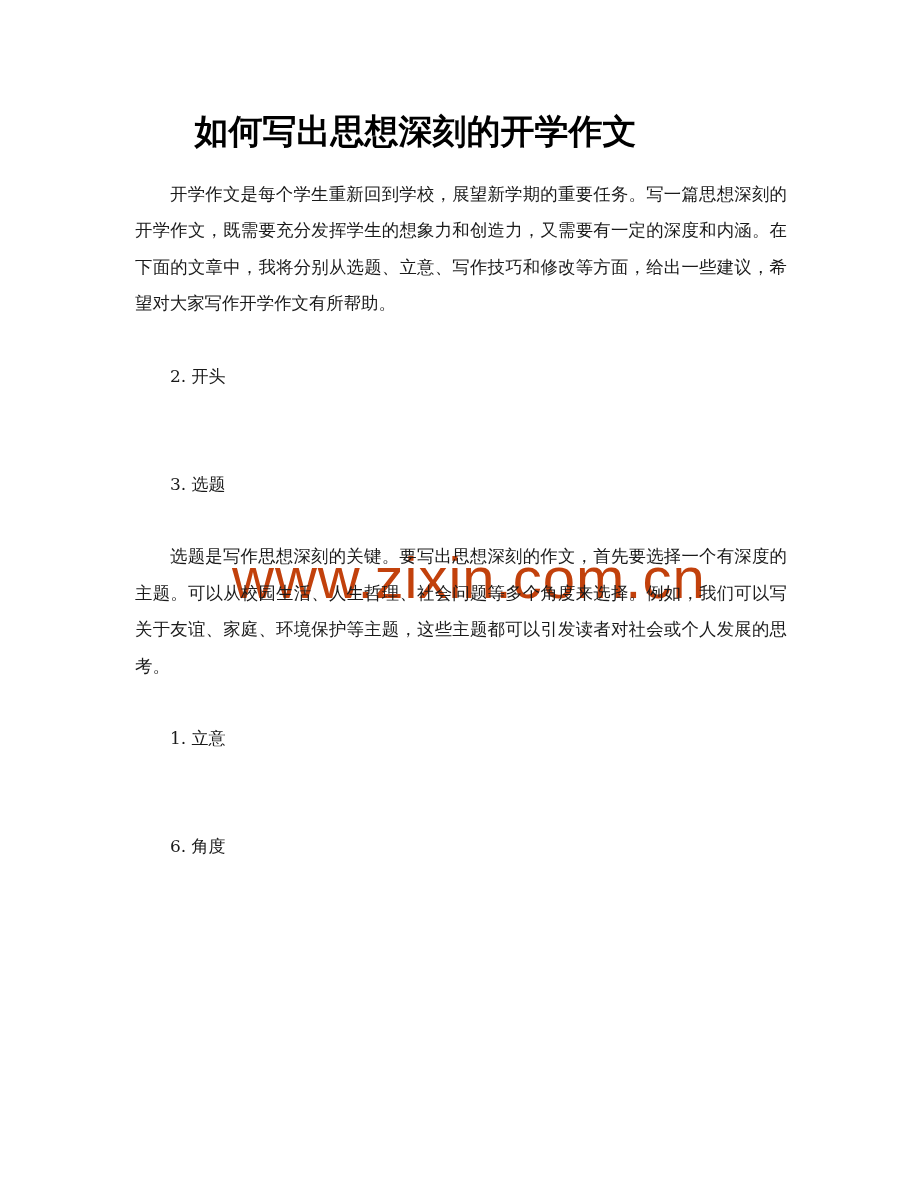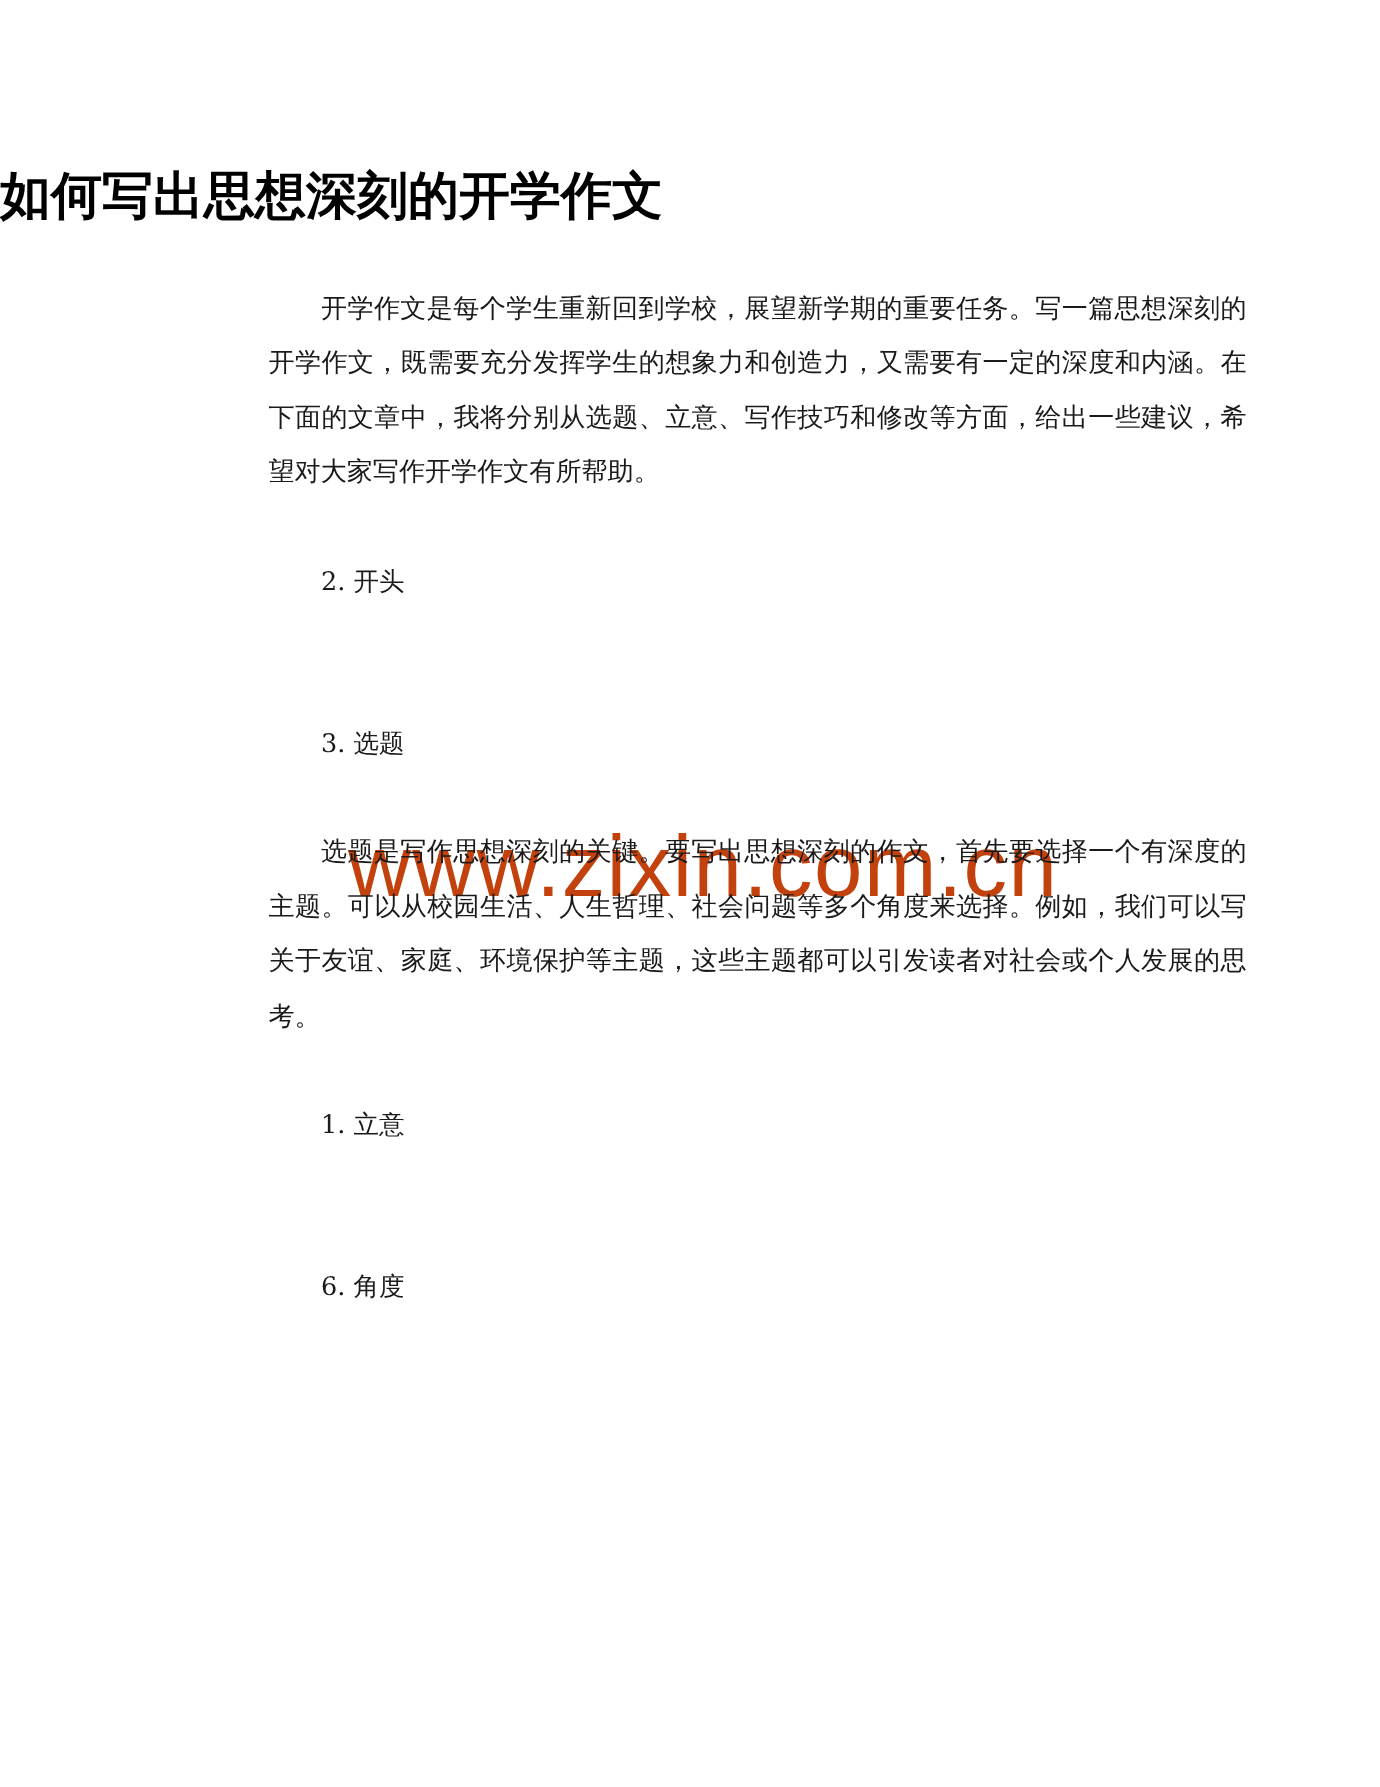--- a/index.html
+++ b/index.html
@@ -21,35 +21,34 @@
       top: 0;
       width: 920px;
       height: 1191px;
       background: #ffffff;
     }
     .title {
       position: absolute;
       left: 0;
       top: 108px;
       width: 831px;
-      text-align: left;
+      text-align: center;
       font-family: "DejaVu Sans", "Liberation Sans", sans-serif;
       font-weight: bold;
       font-size: 34px;
       line-height: 46px;
       color: #000000;
       letter-spacing: 0px;
       margin: 0;
     }
     .content {
       position: absolute;
       left: 135px;
-      top: 188px;
+      top: 176px;
       width: 652px;
-      margin-left: 44px;
     }
     .para {
       margin: 0;
       font-size: 17.4px;
       line-height: 36.4px;
       text-indent: 35px;
       text-align: justify;
       text-justify: inter-character;
       color: #1a1a1a;
     }

